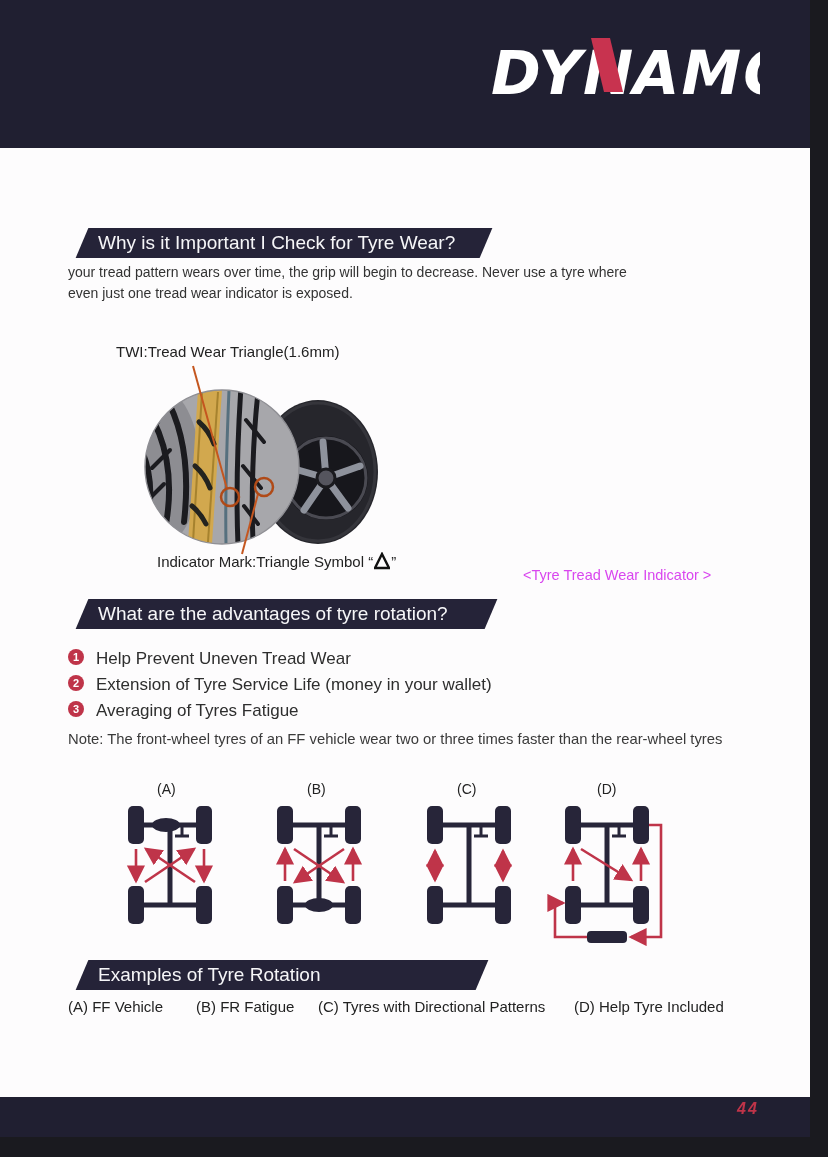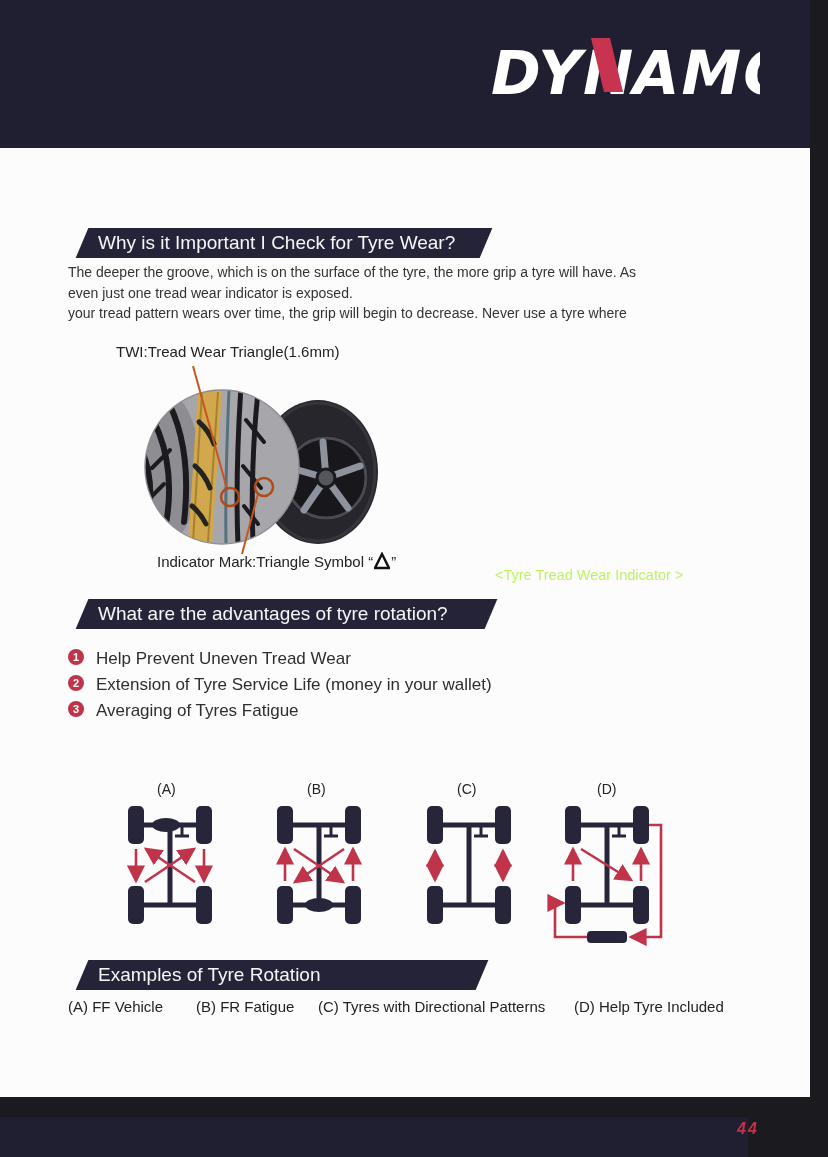--- a/index.html
+++ b/index.html
@@ -5,37 +5,37 @@
   html,body{margin:0;padding:0;}
   body{
     width:828px;height:1157px;position:relative;overflow:hidden;
     background:var(--photo-edge,#1a1a1f);
     font-family:"Liberation Sans", sans-serif;
     -webkit-font-smoothing:antialiased;
   }
   .abs{position:absolute;}
   .paper{left:0;top:148px;width:810px;height:949px;background:var(--page-bg,#fdfcfd);}
   .header{left:0;top:0;width:810px;height:148px;background:var(--navy,#201f31);}
-  .footer{left:0;top:1097px;width:748px;height:40px;background:var(--navy,#201f31);margin-top:20px;}
+  .footer{left:0;top:1097px;width:810px;height:40px;background:var(--navy,#201f31);}
   .pgnum{
     position:absolute;left:737px;top:3px;
     color:var(--accent-red,#bf3449);font-weight:bold;font-style:italic;
     font-size:16px;letter-spacing:2px;
   }
   .banner{
     height:30px;background:var(--banner-navy,#252338);
     transform:skewX(-23deg);display:flex;align-items:center;
   }
   .banner>span{
     display:block;transform:skewX(23deg);
     color:#f6f6f8;font-size:19px;padding-left:16px;white-space:nowrap;
   }
   .bodytext{color:var(--body-text,#333);font-size:14px;line-height:20.5px;}
   .smalllabel{color:#222;font-size:15px;white-space:nowrap;}
-  .figcap{color:#bef264;font-size:14.5px;white-space:nowrap;}
+  .figcap{color:#d946ef;font-size:14.5px;white-space:nowrap;margin-left:28px;}
   .listrow{position:absolute;height:20px;}
   .badge{
     position:absolute;left:0;top:1px;width:16px;height:16px;border-radius:50%;
     background:var(--accent-red,#bf3449);color:#fff;font-size:11px;font-weight:bold;
     display:flex;align-items:center;justify-content:center;
   }
   .badge-label{position:absolute;left:28px;top:1px;color:#2e2e2e;font-size:17px;white-space:nowrap;}
   .note{color:#3a3a3a;font-size:14.8px;line-height:21px;}
   .dlabel{color:#222;font-size:14px;}
   .caption{color:#222;font-size:15px;white-space:nowrap;}
@@ -62,23 +62,22 @@
       </g>
       <polygon points="176,12 195,12 208,66 189,66" fill="#c8334f"></polygon>
     </svg>
   </div>
 
   <div class="abs banner" style="left:82px;top:228px;width:404px">
     <span>Why is it Important I Check for Tyre Wear?</span>
   </div>
 
   <div class="abs bodytext" style="left:68px;top:262px">
-    <div>The deeper the groove, which is on the surface of the tyre, the more grip a tyre will have. As</div>
+    <div>your tread pattern wears over time, the grip will begin to decrease. Never use a tyre where</div>
     <div>even just one tread wear indicator is exposed.</div>
-    <div>your tread pattern wears over time, the grip will begin to decrease. Never use a tyre where</div>
   </div>
 
   <div class="abs smalllabel" style="left:116px;top:343px">TWI:Tread Wear Triangle(1.6mm)</div>
 
   <svg class="abs" style="left:100px;top:358px" width="300" height="200" viewBox="0 0 300 200">
 
     <g>
       <ellipse cx="218" cy="114" rx="60" ry="72" fill="#26262c"></ellipse>
       <ellipse cx="218" cy="114" rx="57" ry="69" fill="none" stroke="#3f3f46" stroke-width="3" opacity=".6"></ellipse>
       <circle cx="226" cy="120" r="42" fill="#17171c"></circle>
@@ -160,20 +159,21 @@
   <div class="listrow" style="left:68px;top:674px">
     <span class="badge">2</span>
     <span class="badge-label">Extension of Tyre Service Life (money in your wallet)</span>
   </div>
   <div class="listrow" style="left:68px;top:700px">
     <span class="badge">3</span>
     <span class="badge-label">Averaging of Tyres Fatigue</span>
   </div>
 
   <div class="abs note" style="left:68px;top:729px">
+    <div>Note: The front-wheel tyres of an FF vehicle wear two or three times faster than the rear-wheel tyres</div>
   </div>
 
   <div class="abs dlabel" style="left:157px;top:781px">(A)</div>
   <div class="abs dlabel" style="left:307px;top:781px">(B)</div>
   <div class="abs dlabel" style="left:457px;top:781px">(C)</div>
   <div class="abs dlabel" style="left:597px;top:781px">(D)</div>
 
   <svg class="abs diag" style="left:120px;top:798px" width="100" height="135" viewBox="0 0 100 135">
     <defs>
         <marker id="mA" markerWidth="8" markerHeight="8" refX="6" refY="3.5" orient="auto-start-reverse">

